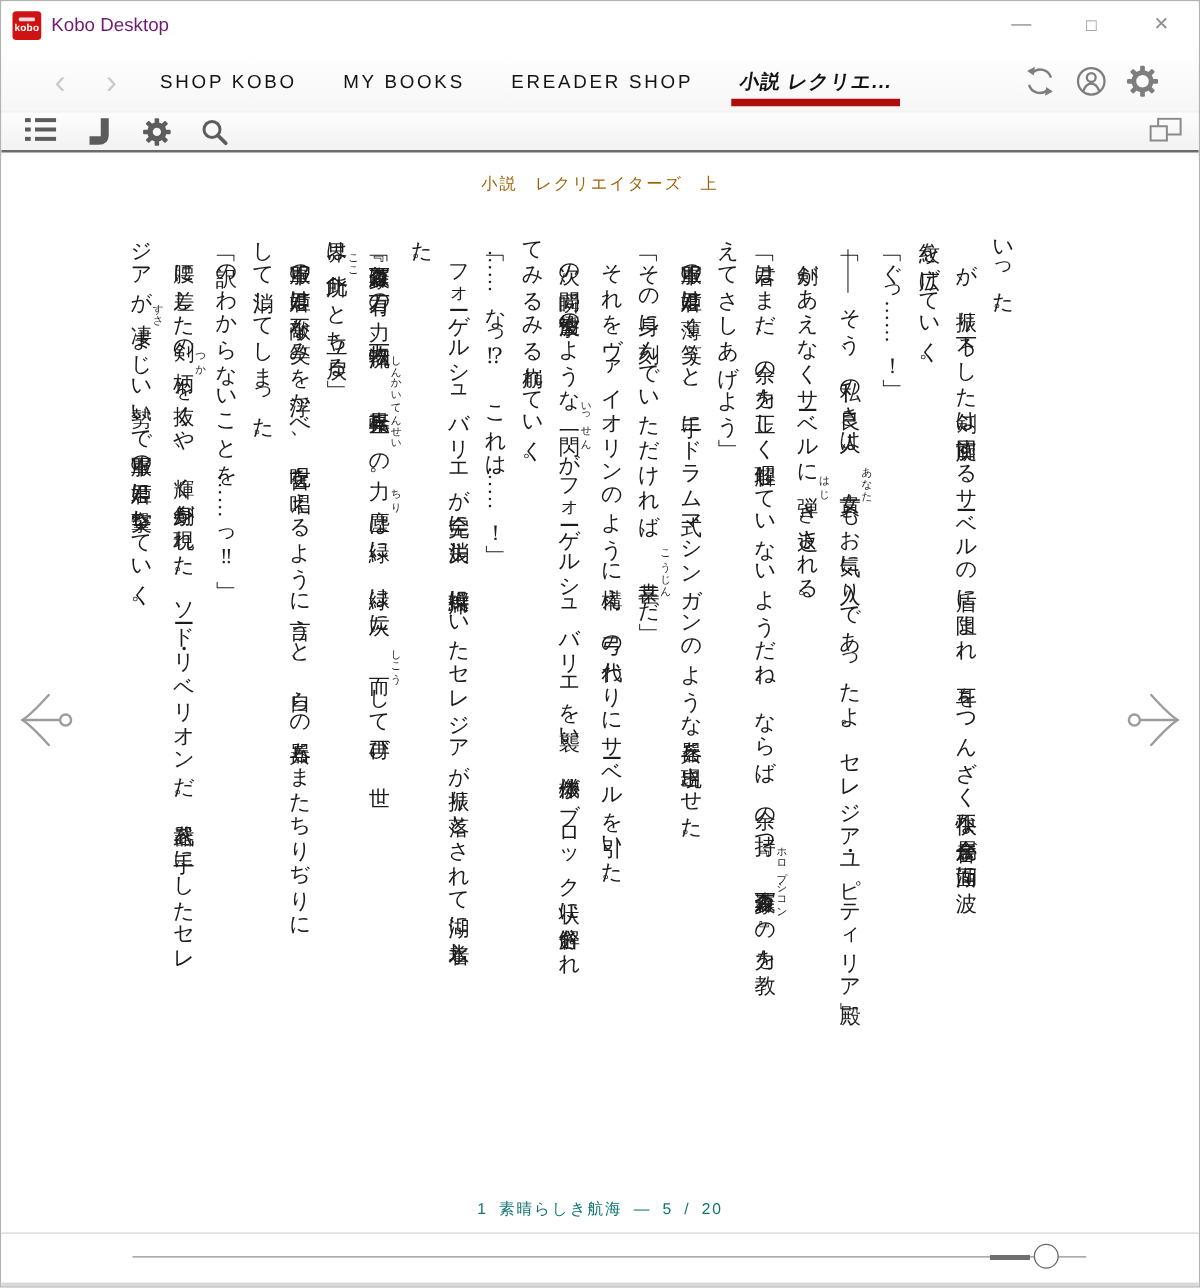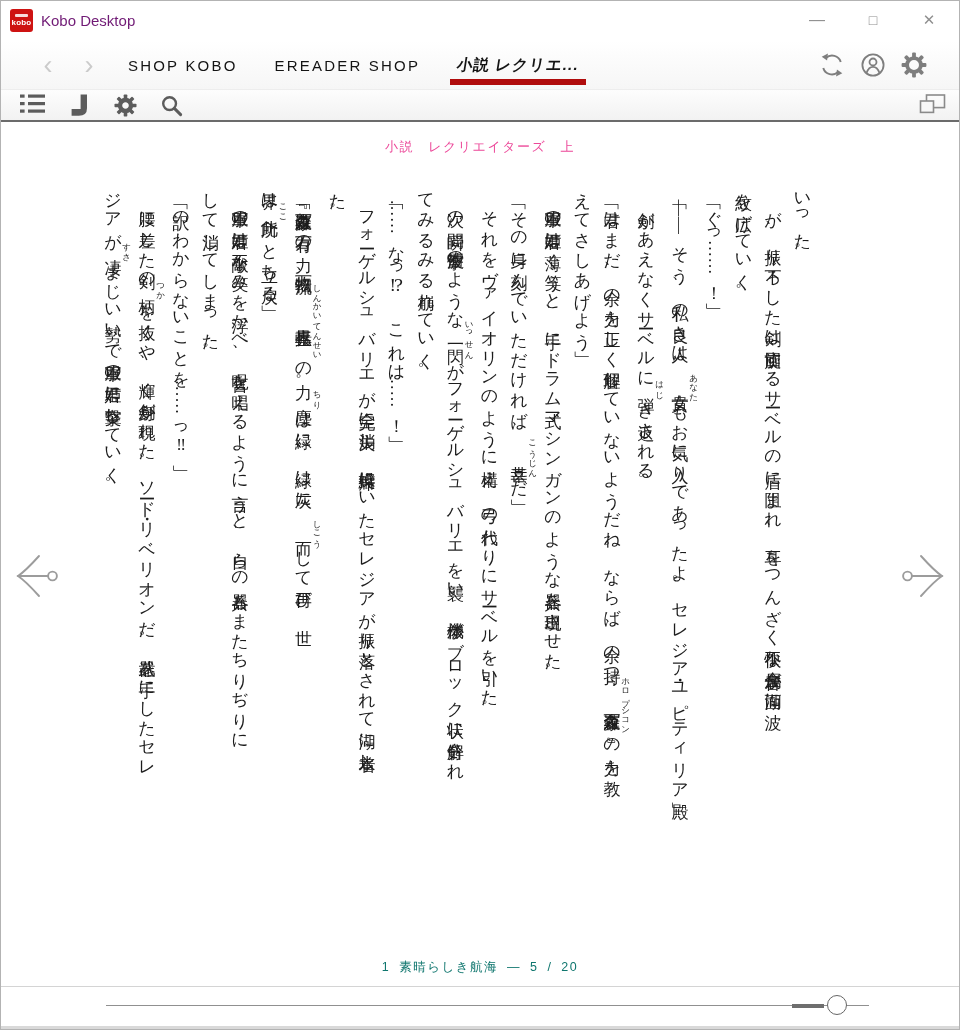--- a/index.html
+++ b/index.html
@@ -70,21 +70,21 @@
     background:linear-gradient(#fdfdfd,#f2f2f2);
     border-top:1px solid #ededed;
     border-bottom:2px solid #6b6b6b;
   }
   .toolbar .icn { display:inline-block; height:23px; }
   .tool-right { margin-left:auto; margin-right:13px; }
 
   
   .reader { position:absolute; left:0; right:0; top:122px; height:863px; background:#fff; }
   .book-title {
-    text-align:center; padding-top:15px; font-size:13px; color:#ec4899;
+    text-align:center; padding-top:15px; font-size:13px; color:#a16207;
     letter-spacing:1.5px; word-spacing:9px;
   }
   .text-area {
     position:absolute; top:58px; right:142px; height:762px;
     writing-mode:vertical-rl; -webkit-writing-mode:vertical-rl; text-orientation:mixed;
     font-family:"Liberation Serif","DejaVu Serif",serif;
     font-size:17px; line-height:29.5px; color:#1c1c1c; letter-spacing:0.55px;
   }
   .text-area p { margin:0; padding:0; white-space:nowrap; }
   .text-area p.indent { text-indent:18px; }
@@ -130,20 +130,21 @@
       <span class="wc wc-max">□</span>
       <span class="wc wc-close">✕</span>
     </div>
   </div>
 
   <div class="navbar">
     <span class="nav-arrow back">‹</span>
     <span class="nav-arrow fwd">›</span>
     <div class="tabs">
       <span class="tab">SHOP KOBO</span>
+      <span class="tab">MY BOOKS</span>
       <span class="tab">EREADER SHOP</span>
       <span class="tab active">
           <span class="tab-label">小説 レクリエ...</span>
         </span>
     </div>
     <div class="nav-icons">
       <span class="icn">
         <svg width="26" height="26" viewBox="0 0 28 28">
           <g fill="none" stroke="#7e7e7e" stroke-width="2.1">
             <path d="M23.4 10.8 A 9.6 9.6 0 0 0 7.5 6.6"></path>

